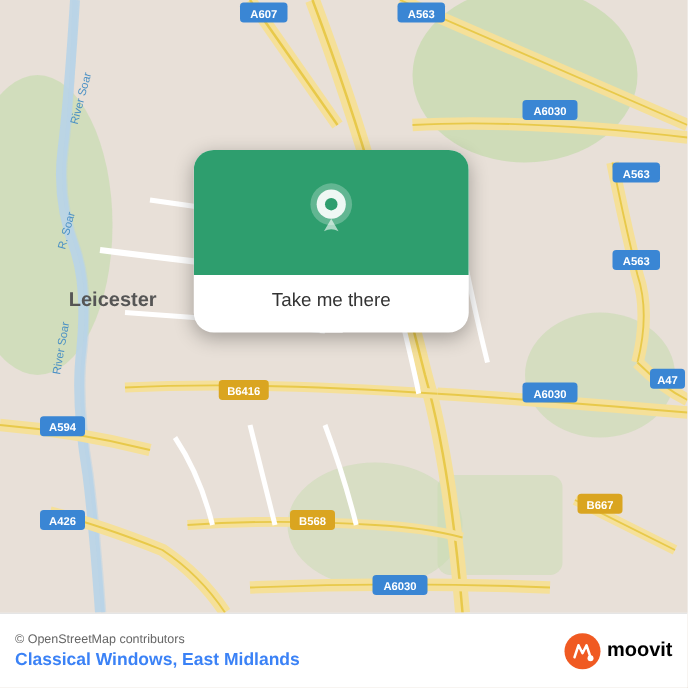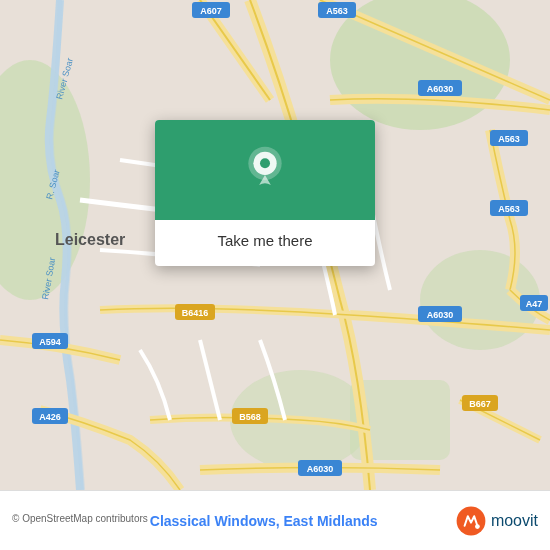--- a/index.html
+++ b/index.html
@@ -27,21 +27,21 @@
       height: 100%;
     }
 
     
     .popup-card {
       position: absolute;
       top: 120px;
       left: 155px;
       width: 220px;
       background: white;
-      border-radius: 4px;
+      border-radius: 16px;
       box-shadow: 0 4px 15px rgba(0,0,0,0.3);
       overflow: hidden;
       z-index: 10;
     }
 
     .popup-green-header {
       background-color: #2e9e6e;
       height: 100px;
       display: flex;
       align-items: center;
@@ -76,20 +76,21 @@
       background: white;
       border-top: 1px solid #ddd;
       display: flex;
       align-items: center;
       padding: 0 12px;
       justify-content: space-between;
     }
 
     .bottom-left {
       display: flex;
+      flex-direction: column;
       gap: 2px;
     }
 
     .attribution {
       font-size: 10px;
       color: #666;
     }
 
     .location-name {
       font-size: 14px;
@@ -103,22 +104,22 @@
       gap: 4px;
     }
 
     .moovit-icon {
       width: 32px;
       height: 32px;
     }
 
     .moovit-text {
       font-size: 16px;
-      font-weight: normal;
-      color: #0c4a6e;
+      font-weight: bold;
+      color: #000000;
     }
 
     
     .popup-tail {
       position: absolute;
       bottom: -12px;
       left: 50%;
       transform: translateX(-50%);
       width: 0;
       height: 0;

